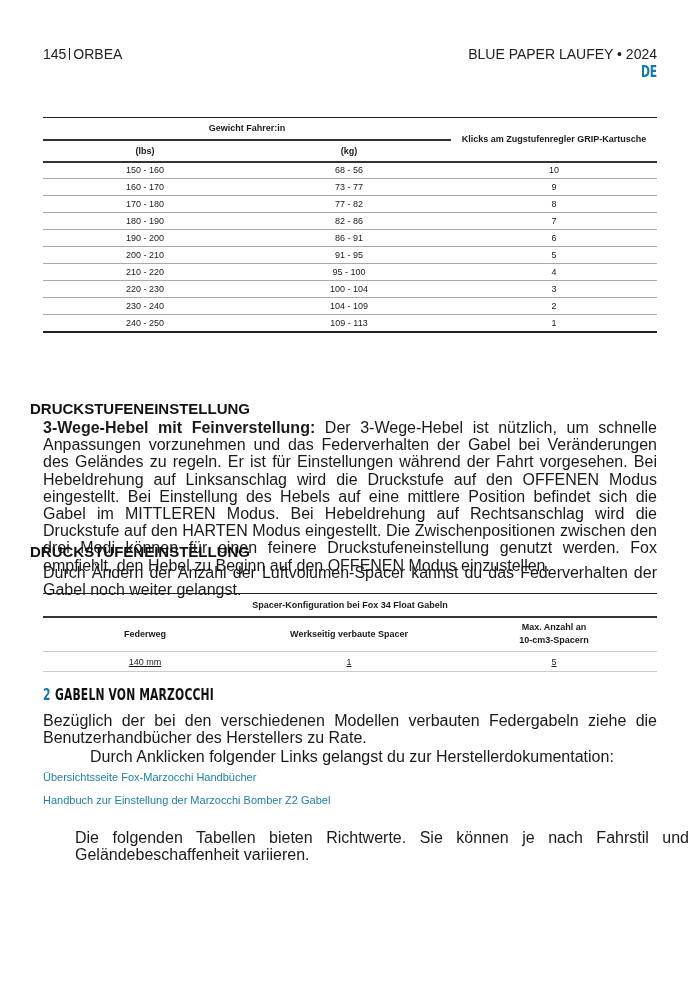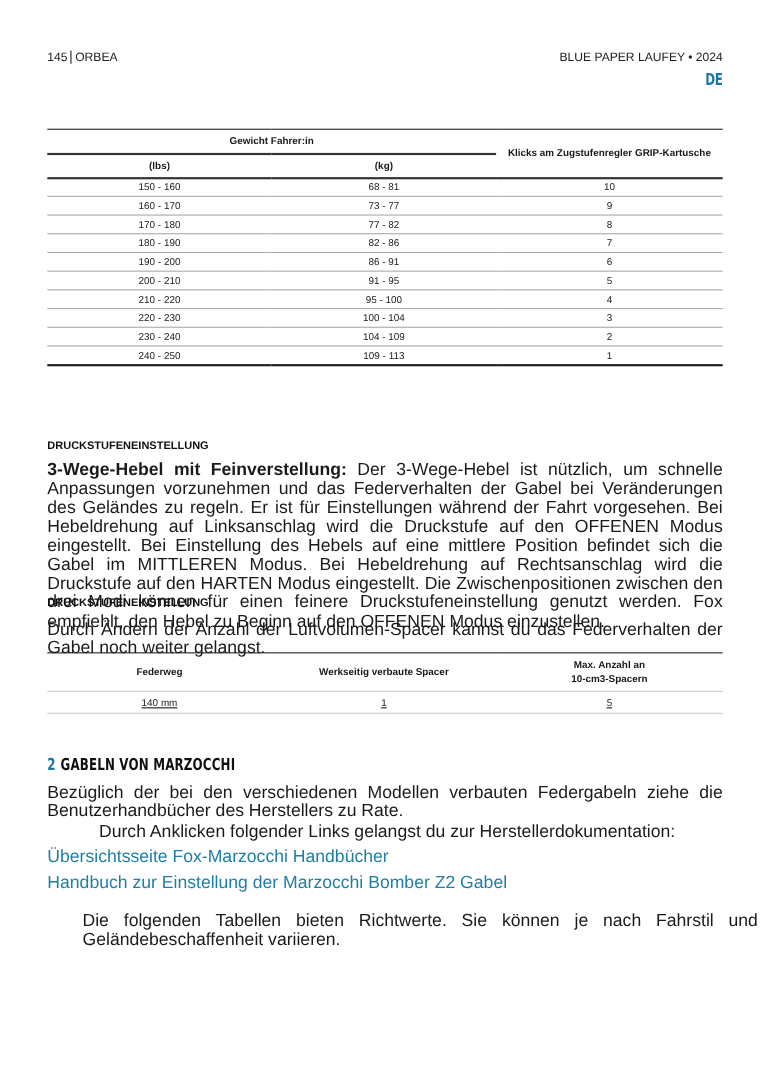--- a/index.html
+++ b/index.html
@@ -1,19 +1,19 @@
 <!DOCTYPE html>
 <html><head>
 <meta charset="utf-8">
 <style>
   * { box-sizing: border-box; margin: 0; padding: 0; }
   html, body { width: 700px; height: 990px; background: #ffffff; }
   body { font-family: "Liberation Sans", sans-serif; color: #1a1a1a; position: relative; overflow: hidden; }
 
-  .page-header { position: absolute; top: 46px; left: 43px; right: 43px; height: 14px; font-size: 11px; color: #222; }
+  .page-header { position: absolute; top: 46px; left: 43px; right: 43px; height: 14px; font-size: 14px; color: #222; }
   .header-left { position: absolute; left: 0; top: 0; display: flex; align-items: center; }
   .header-left .pg { padding-right: 3px; }
   .header-left .sep { width: 1px; height: 12px; background: #222; margin-right: 3px; }
   .header-right { position: absolute; right: 0; top: 0; }
   .lang-tag { position: absolute; top: 63px; right: 43px; font-family: "DejaVu Sans", sans-serif; font-weight: bold; font-size: 15px; color: #1a76a8; letter-spacing: -0.5px; transform: scaleX(0.72); transform-origin: right center; }
 
   table { border-collapse: collapse; width: 614px; position: absolute; left: 43px; }
   td, th { font-size: 9px; text-align: center; color: #1a1a1a; }
   th { font-weight: bold; margin-top: 24px; }
 
@@ -22,28 +22,28 @@
   .t1 .h1 .grp { border-bottom: 2px solid #333; }
   .t1 .h2 th { height: 22px; border-bottom: 2px solid #333; }
   .t1 tbody td { height: 17px; border-bottom: 1px solid #aaa; }
   .t1 tbody tr:last-child td { border-bottom: none; }
 
   .t2 { top: 593px; border-top: 1.5px solid #222; }
   .t2 .cap th { height: 23px; border-bottom: 2px solid #333; }
   .t2 .h th { height: 35px; border-bottom: 1px solid #ccc; line-height: 13px; }
   .t2 tbody td { height: 20px; border-bottom: 1px solid #ccc; text-decoration: underline; }
 
-  .h-sec { position: absolute; left: 43px; font-size: 10px; font-weight: bold; color: #111; text-align: center; }
+  .h-sec { position: absolute; left: 30px; font-size: 15px; font-weight: bold; color: #111; text-align: center; }
   .para { position: absolute; left: 43px; width: 614px; font-size: 16px; line-height: 17.2px; text-align: justify; color: #1a1a1a; }
   .para b { font-weight: bold; }
 
   .chapter { position: absolute; left: 43px; top: 686px; font-family: "DejaVu Sans", sans-serif; font-weight: bold; font-size: 15px; color: #111; transform: scaleX(0.72); transform-origin: left center; white-space: nowrap; letter-spacing: 0.2px; }
   .chapter .num { color: #1a76a8; margin-right: 6px; }
 
-  .link { position: absolute; left: 43px; font-size: 16px; color: #1f7ea6; text-decoration: none; }
+  .link { position: absolute; left: 43px; font-size: 11px; color: #1f7ea6; text-decoration: none; }
 </style>
 </head>
 <body>
 
 <div class="page-header">
   <div class="header-left">
     <span class="pg">145</span>
     <span class="sep"></span>
     <span>ORBEA</span>
   </div>
@@ -58,21 +58,21 @@
       <th rowspan="2" style="width:206px; border-bottom:2px solid #333;">Klicks am Zugstufenregler GRIP-Kartusche</th>
     </tr>
     <tr class="h2">
       <th style="width:204px;">(lbs)</th>
       <th style="width:204px;">(kg)</th>
     </tr>
   </thead>
   <tbody>
     <tr>
         <td>150 - 160</td>
-        <td>68 - 81</td>
+        <td>68 - 56</td>
         <td>10</td>
       </tr>
     <tr>
         <td>160 - 170</td>
         <td>73 - 77</td>
         <td>9</td>
       </tr>
     <tr>
         <td>170 - 180</td>
         <td>77 - 82</td>
@@ -117,20 +117,23 @@
 </table>
 
 <div class="h-sec" style="top:400px;">DRUCKSTUFENEINSTELLUNG</div>
 <p class="para" style="top:419px;"><b>3-Wege-Hebel mit Feinverstellung:</b><span> Der 3-Wege-Hebel ist nützlich, um schnelle Anpassungen vorzunehmen und das Federverhalten der Gabel bei Veränderungen des Geländes zu regeln. Er ist für Einstellungen während der Fahrt vorgesehen. Bei Hebeldrehung auf Linksanschlag wird die Druckstufe auf den OFFENEN Modus eingestellt. Bei Ein­stellung des Hebels auf eine mittlere Position befindet sich die Gabel im MITTLEREN Modus. Bei Hebeldrehung auf Rechtsanschlag wird die Druckstufe auf den HARTEN Modus eingestellt. Die Zwischenpositionen zwischen den drei Modi können für einen feinere Druckstufeneinstellung genutzt werden. Fox empfiehlt, den Hebel zu Beginn auf den OFFENEN Modus einzustellen.</span></p>
 
 <div class="h-sec" style="top:543px;">DRUCKSTUFENEINSTELLUNG</div>
 <p class="para" style="top:564px;">Durch Ändern der Anzahl der Luftvolumen-Spacer kannst du das Federverhalten der Gabel noch weiter gelangst.</p>
 
 <table class="t2">
   <thead>
+    <tr class="cap">
+        <th colspan="3">Spacer-Konfiguration bei Fox 34 Float Gabeln</th>
+      </tr>
     <tr class="h">
       <th style="width:204px;">Federweg</th>
       <th style="width:204px;">Werkseitig verbaute Spacer</th>
       <th style="width:206px;text-align:center;"><span>Max. Anzahl an</span><br><span>10-cm3-Spacern</span></th>
     </tr>
   </thead>
   <tbody>
     <tr>
       <td>140 mm</td>
       <td>1</td>

